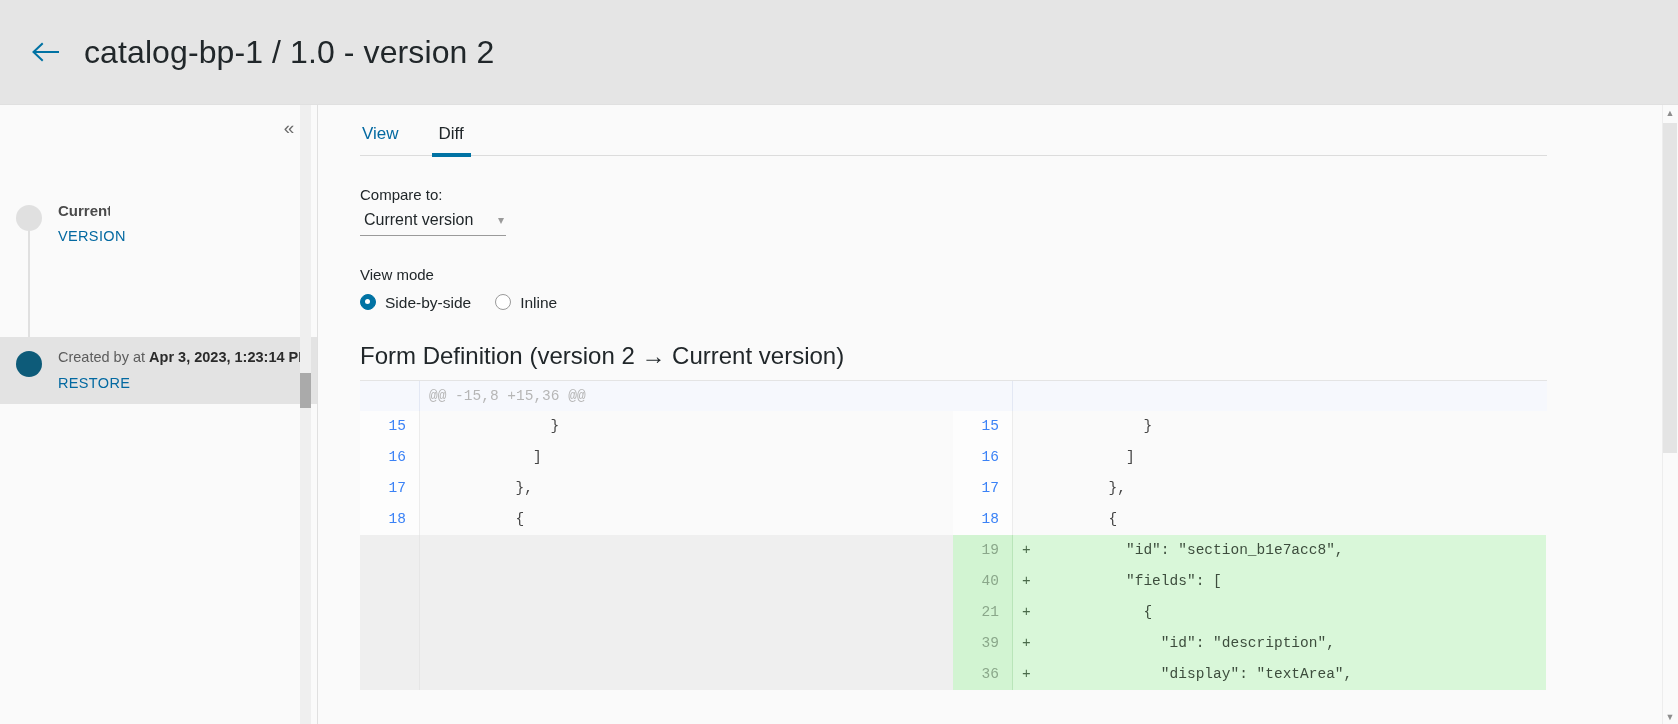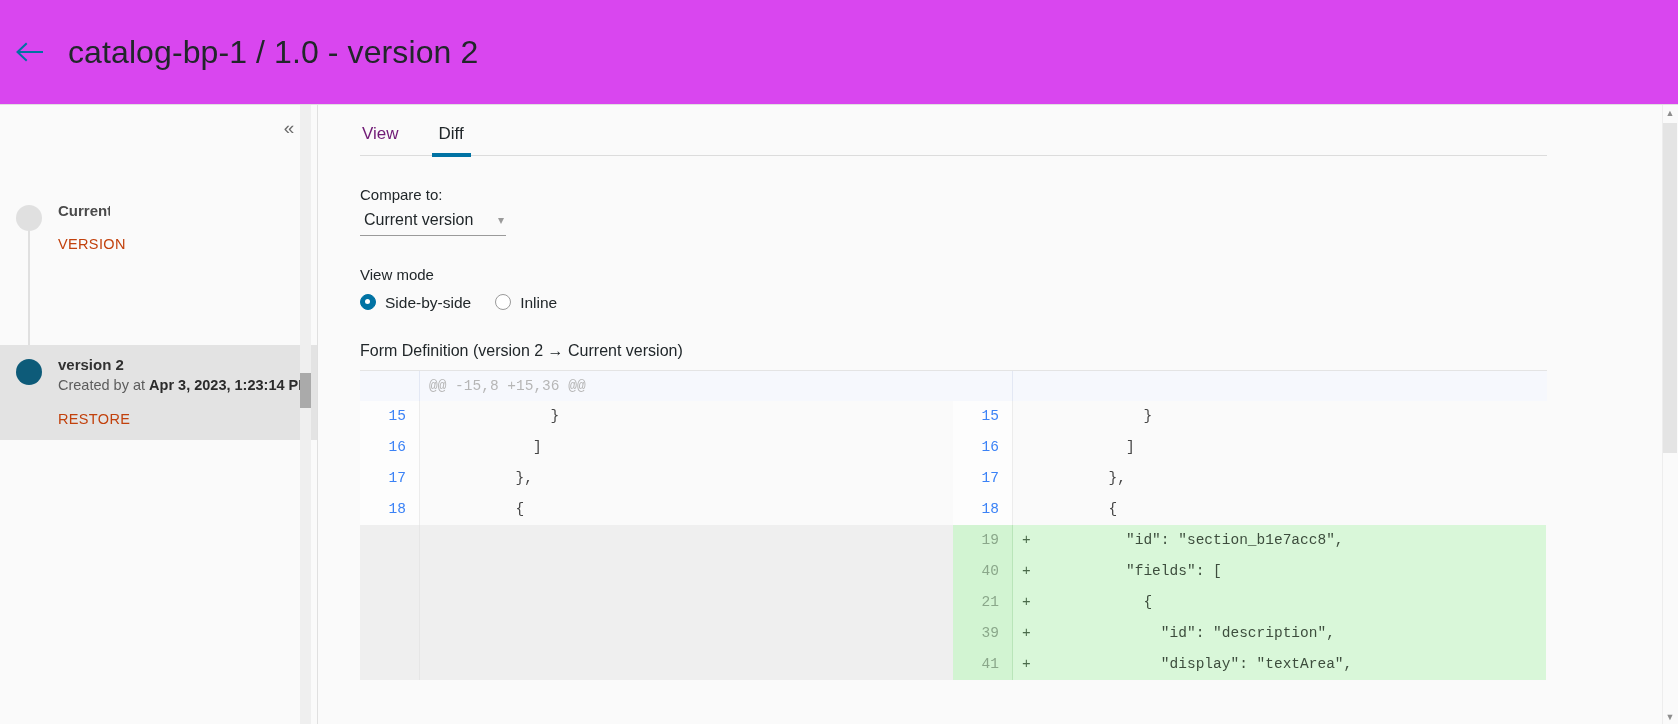--- a/index.html
+++ b/index.html
@@ -11,22 +11,22 @@
     font-family: "Liberation Sans", sans-serif;
     color: #313131;
   }
   .app { width: 1678px; height: 724px; position: relative; background: #fafafa; }
 
   
   .header {
     height: 104px;
     display: flex;
     align-items: center;
-    padding-left: 8px;
-    background: #d946ef;
+    padding-left: 24px;
+    background: #e5e5e5;
   }
   .back-arrow {
     width: 44px; height: 44px;
     display: flex; align-items: center; justify-content: center;
     cursor: pointer;
     flex: 0 0 auto;
   }
   .back-arrow svg { display: block; }
   .page-title {
     font-size: 32px;
@@ -107,23 +107,23 @@
   }
   .tl-meta {
     font-size: 14.5px;
     color: #5c5c5c;
     line-height: 21px;
     white-space: nowrap;
   }
   .tl-meta b { font-weight: 700; color: #2b2b2b; }
   .tl-link {
     display: inline-block;
-    margin-top: 15px;
+    margin-top: 7px;
     font-size: 14.5px;
-    color: #c2410c;
+    color: #0369a1;
     letter-spacing: .35px;
     cursor: pointer;
   }
   .sb-track {
     position: absolute;
     top: 0; right: 6px;
     width: 11px; height: 620px;
     background: #efefef;
   }
   .sb-thumb {
@@ -147,21 +147,21 @@
   .tabs {
     display: flex;
     align-items: flex-end;
     height: 51px;
     border-bottom: 1px solid #dcdcdc;
     width: 1187px;
     margin-top: 0;
   }
   .tab {
     font-size: 17px;
-    color: #701a75;
+    color: #0369a1;
     padding: 0 2px 11px 2px;
     margin-right: 36px;
     cursor: pointer;
     position: relative;
   }
   .tab.active { color: #21272a; }
   .tab.active::after {
     content: "";
     position: absolute;
     left: -5px; right: -5px; bottom: -2px;
@@ -216,21 +216,21 @@
     content: "";
     position: absolute;
     left: 4px; top: 4px;
     width: 5px; height: 5px;
     border-radius: 50%;
     background: #fff;
   }
   .radio-label { font-size: 15.5px; color: #21272a; }
 
   .diff-title {
-    font-size: 16px;
+    font-size: 24px;
     font-weight: 400;
     color: #21272a;
     margin-top: 30px;
     margin-bottom: 10px;
     white-space: nowrap;
   }
 
   
   .diff {
     width: 1187px;
@@ -340,21 +340,20 @@
         <div class="tl-line" style="top:120px;height:134px;"></div>
 
         <div class="tl-row">
           <div class="tl-dot muted"></div>
           <div class="tl-title">Current ver:</div>
           <div class="tl-link">VERSION</div>
         </div>
 
         <div class="tl-row active" style="margin-top:80px;">
           <div class="tl-dot current"></div>
-          <div class="tl-title-full">version 2</div>
           <div class="tl-meta">
             <span>Created by</span>
             <span>at</span>
             <b>Apr 3, 2023, 1:23:14 PM</b>
           </div>
           <div class="tl-link">RESTORE</div>
         </div>
       </div>
 
       <div class="sb-track"></div>
@@ -496,21 +495,21 @@
                 <div class="cell-code">              "id": "description",</div>
               </div>
             </div>
             <div class="diff-line">
               <div class="pane empty">
                 <div class="cell-num"></div>
                 <div class="cell-sign"></div>
                 <div class="cell-code"></div>
               </div>
               <div class="pane added">
-                <div class="cell-num">41</div>
+                <div class="cell-num">36</div>
                 <div class="cell-sign">+</div>
                 <div class="cell-code">              "display": "textArea",</div>
               </div>
             </div>
           </div>
       </div>
 
       <div class="win-sb-track">
         <div class="win-sb-arrow up">▲</div>
         <div class="win-sb-thumb"></div>

